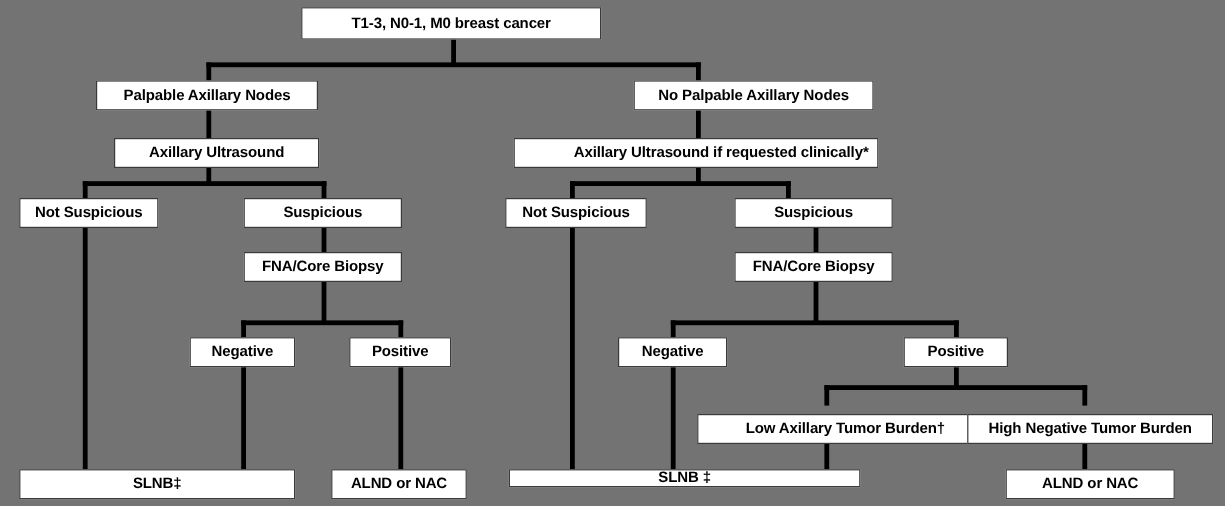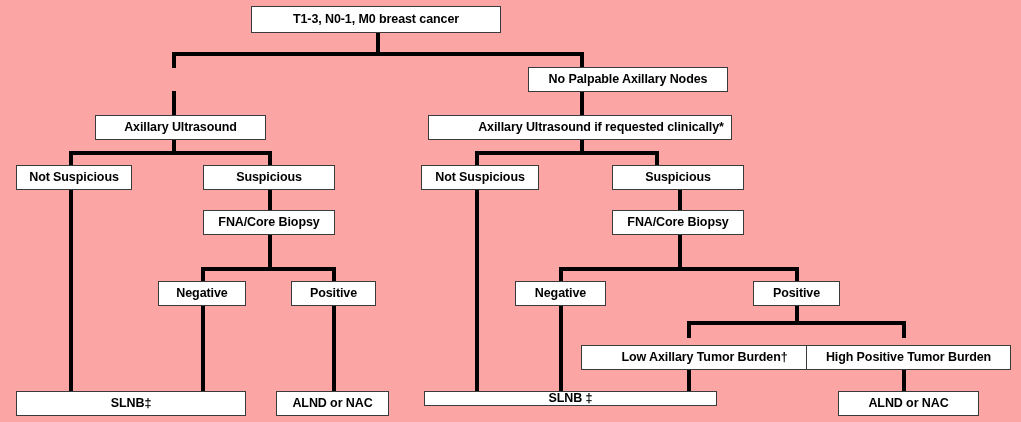--- a/index.html
+++ b/index.html
@@ -5,21 +5,21 @@
 <style>
   html, body {
     margin: 0;
     padding: 0;
     background: #ffffff;
   }
   #flow-root {
     position: relative;
     width: 1021px;
     height: 422px;
-    background: #fca5a5;
+    background: #737373;
     font-family: "Liberation Sans", sans-serif;
     overflow: hidden;
   }
   .node {
     position: absolute;
     box-sizing: border-box;
     background: #ffffff;
     border: 1.6px solid #3a3a3a;
     display: flex;
     align-items: center;
@@ -100,20 +100,21 @@
   <div class="conn h" style="left:687px; top:321px; width:219px;"></div>
   <div class="conn v" style="left:687px; top:321px; height:17px;"></div>
   <div class="conn v" style="left:902px; top:321px; height:17px;"></div>
 
   <div class="conn v" style="left:687px; top:370px; height:22px;"></div>
 
   <div class="conn v" style="left:902px; top:370px; height:22px;"></div>
 
   <div class="node" style="left:251px; top:6px; width:250px; height:27px;">T1-3, N0-1, M0 breast cancer</div>
 
+  <div class="node" style="left:80px; top:67px; width:185px; height:25px;">Palpable Axillary Nodes</div>
 
   <div class="node" style="left:95px; top:115px; width:171px; height:25px;">Axillary Ultrasound</div>
 
   <div class="node" style="left:16px; top:165px; width:116px; height:25px;">Not Suspicious</div>
 
   <div class="node" style="left:203px; top:165px; width:132px; height:25px;">Suspicious</div>
 
   <div class="node" style="left:203px; top:210px; width:132px; height:25px;">FNA/Core Biopsy</div>
 
   <div class="node" style="left:158px; top:281px; width:88px; height:25px;">Negative</div>
@@ -133,19 +134,19 @@
   <div class="node" style="left:612px; top:165px; width:132px; height:25px;">Suspicious</div>
 
   <div class="node" style="left:612px; top:210px; width:132px; height:25px;">FNA/Core Biopsy</div>
 
   <div class="node" style="left:515px; top:281px; width:91px; height:25px;">Negative</div>
 
   <div class="node" style="left:753px; top:281px; width:87px; height:25px;">Positive</div>
 
   <div class="node" style="left:581px; top:345px; width:247px; height:25px;">Low Axillary Tumor Burden†</div>
 
-  <div class="node" style="left:806px; top:345px; width:205px; height:25px;">High Positive Tumor Burden</div>
+  <div class="node" style="left:806px; top:345px; width:205px; height:25px;">High Negative Tumor Burden</div>
 
   <div class="node" style="left:424px; top:391px; width:293px; height:15px;">SLNB ‡</div>
 
   <div class="node" style="left:838px; top:391px; width:141px; height:25px;">ALND or NAC</div>
 
 </div>
 
 </body></html>

